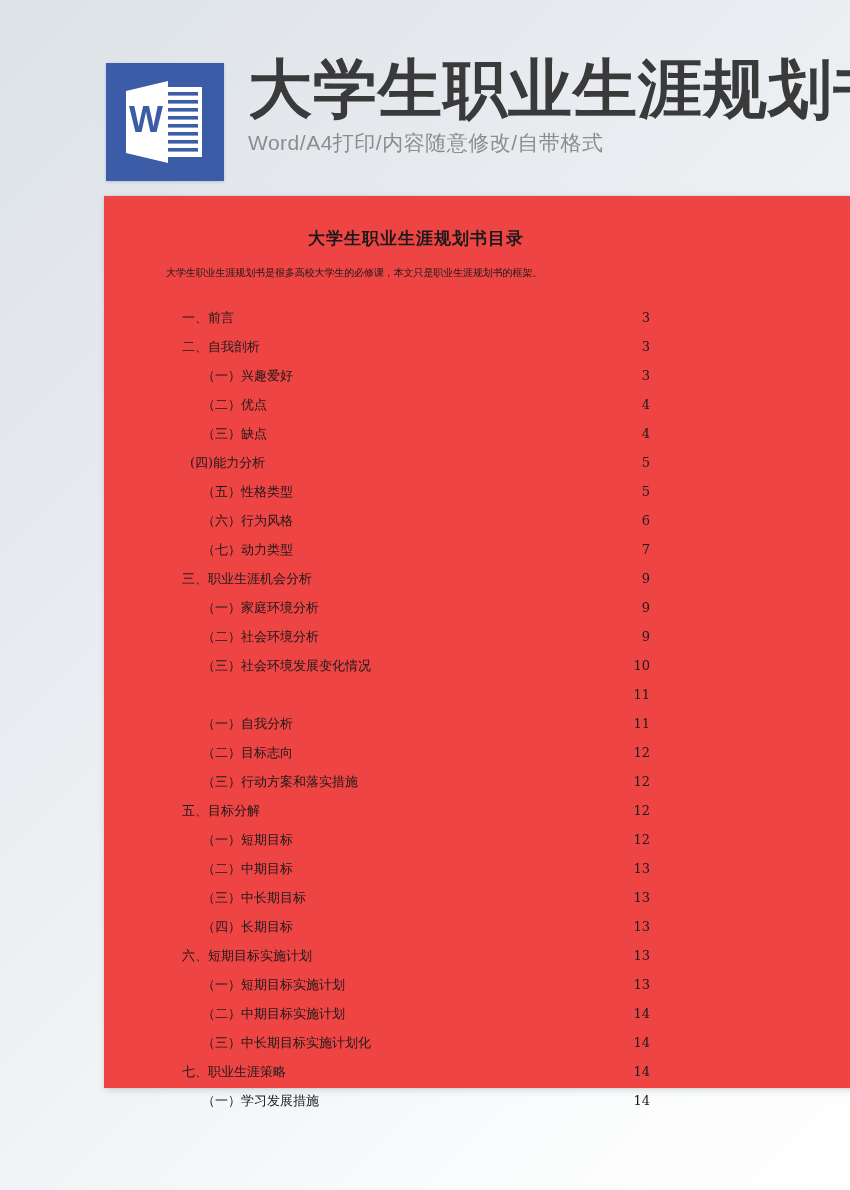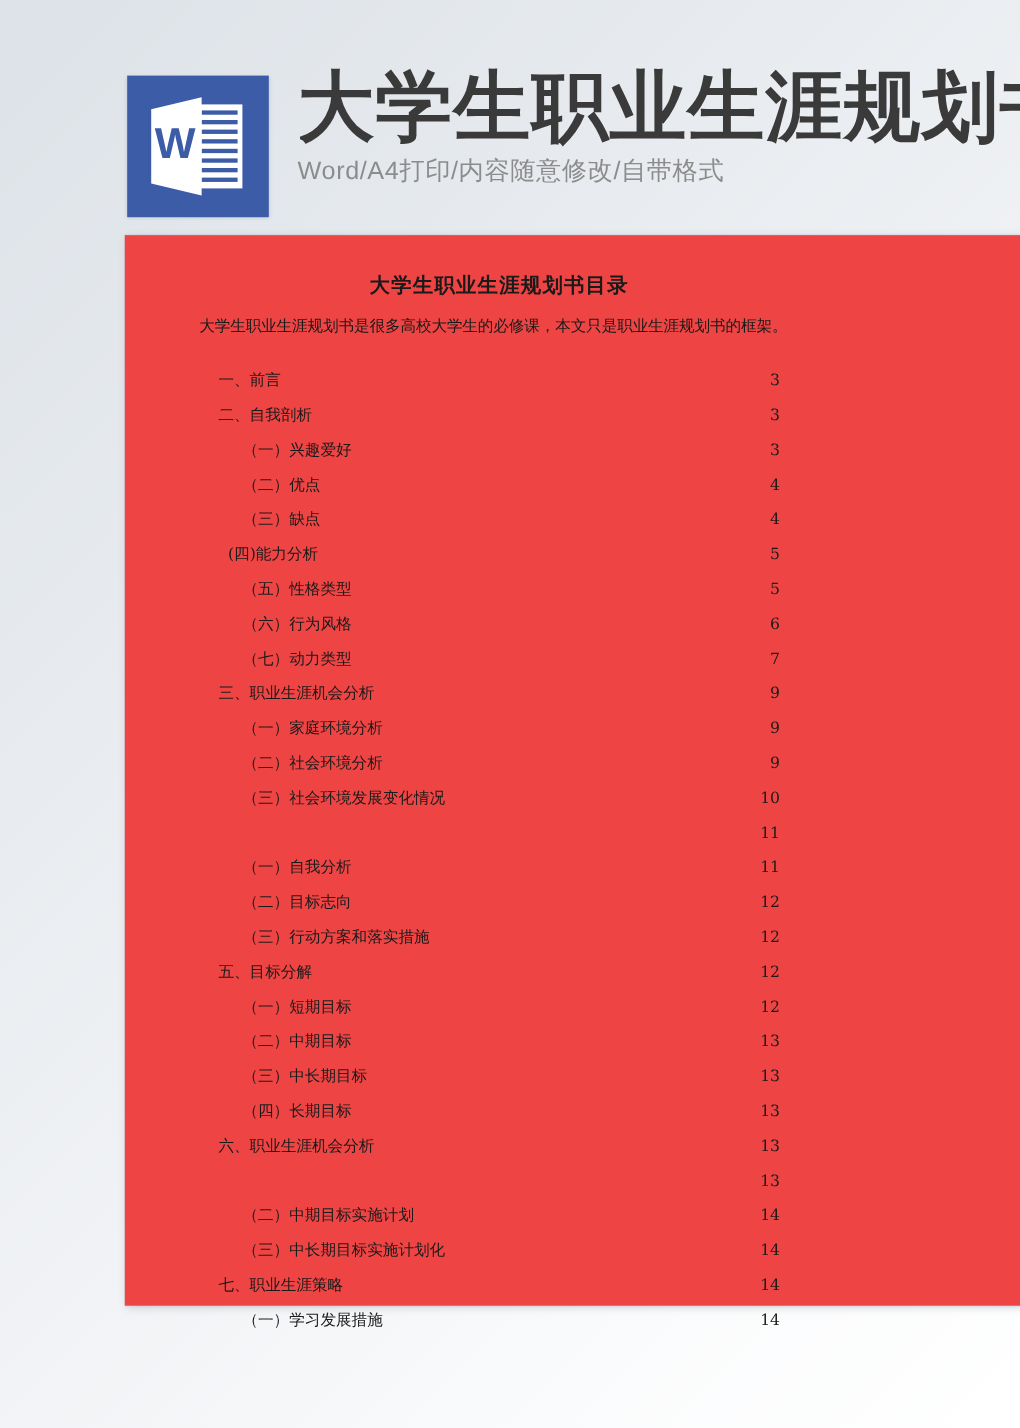--- a/index.html
+++ b/index.html
@@ -92,21 +92,21 @@
     font-size: 17px;
     font-weight: bold;
     line-height: 28px;
     color: #1a1a1a;
     letter-spacing: 1px;
     margin: 0 0 6px 0;
   }
 
   .doc-intro {
     font-family: "DejaVu Serif", "Liberation Serif", serif;
-    font-size: 13px;
+    font-size: 10px;
     line-height: 29px;
     color: #1a1a1a;
     margin: 0 0 0 0;
     white-space: nowrap;
     letter-spacing: -0.1px;
   }
 
   .toc {
     margin: 16px;
     padding: 0;
@@ -298,25 +298,26 @@
             <span class="toc-label">（三）中长期目标</span>
             <span class="toc-leader"></span>
             <span class="toc-page">13</span>
           </li>
           <li class="toc-row lvl2">
             <span class="toc-label">（四）长期目标</span>
             <span class="toc-leader"></span>
             <span class="toc-page">13</span>
           </li>
           <li class="toc-row">
-            <span class="toc-label">六、职业生涯机会分析</span>
-            <span class="toc-leader"></span>
-            <span class="toc-page">13</span>
-          </li>
-          <li class="toc-row lvl2">
+            <span class="toc-label">六、短期目标实施计划</span>
+            <span class="toc-leader"></span>
+            <span class="toc-page">13</span>
+          </li>
+          <li class="toc-row lvl2">
+            <span class="toc-label">（一）短期目标实施计划</span>
             <span class="toc-leader"></span>
             <span class="toc-page">13</span>
           </li>
           <li class="toc-row lvl2">
             <span class="toc-label">（二）中期目标实施计划</span>
             <span class="toc-leader"></span>
             <span class="toc-page">14</span>
           </li>
           <li class="toc-row lvl2">
             <span class="toc-label">（三）中长期目标实施计划化</span>

